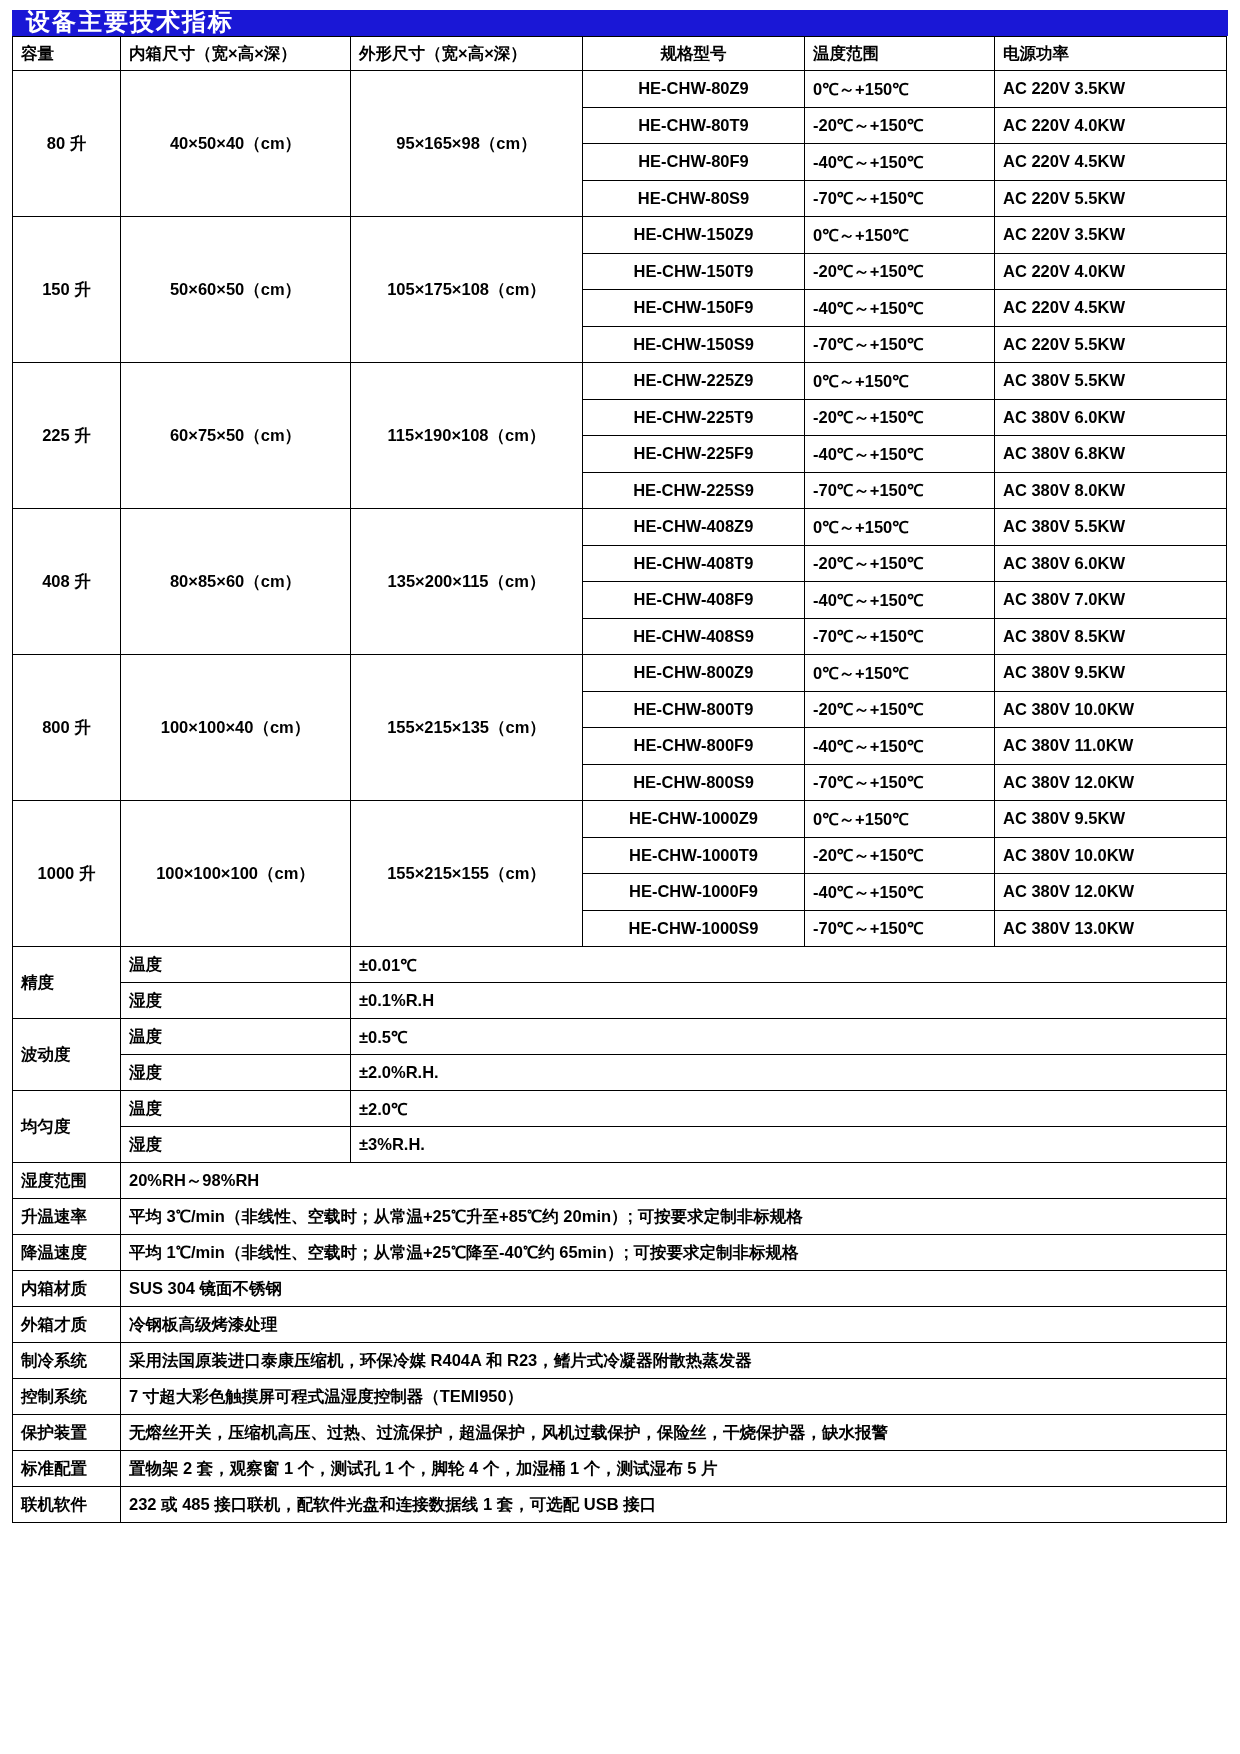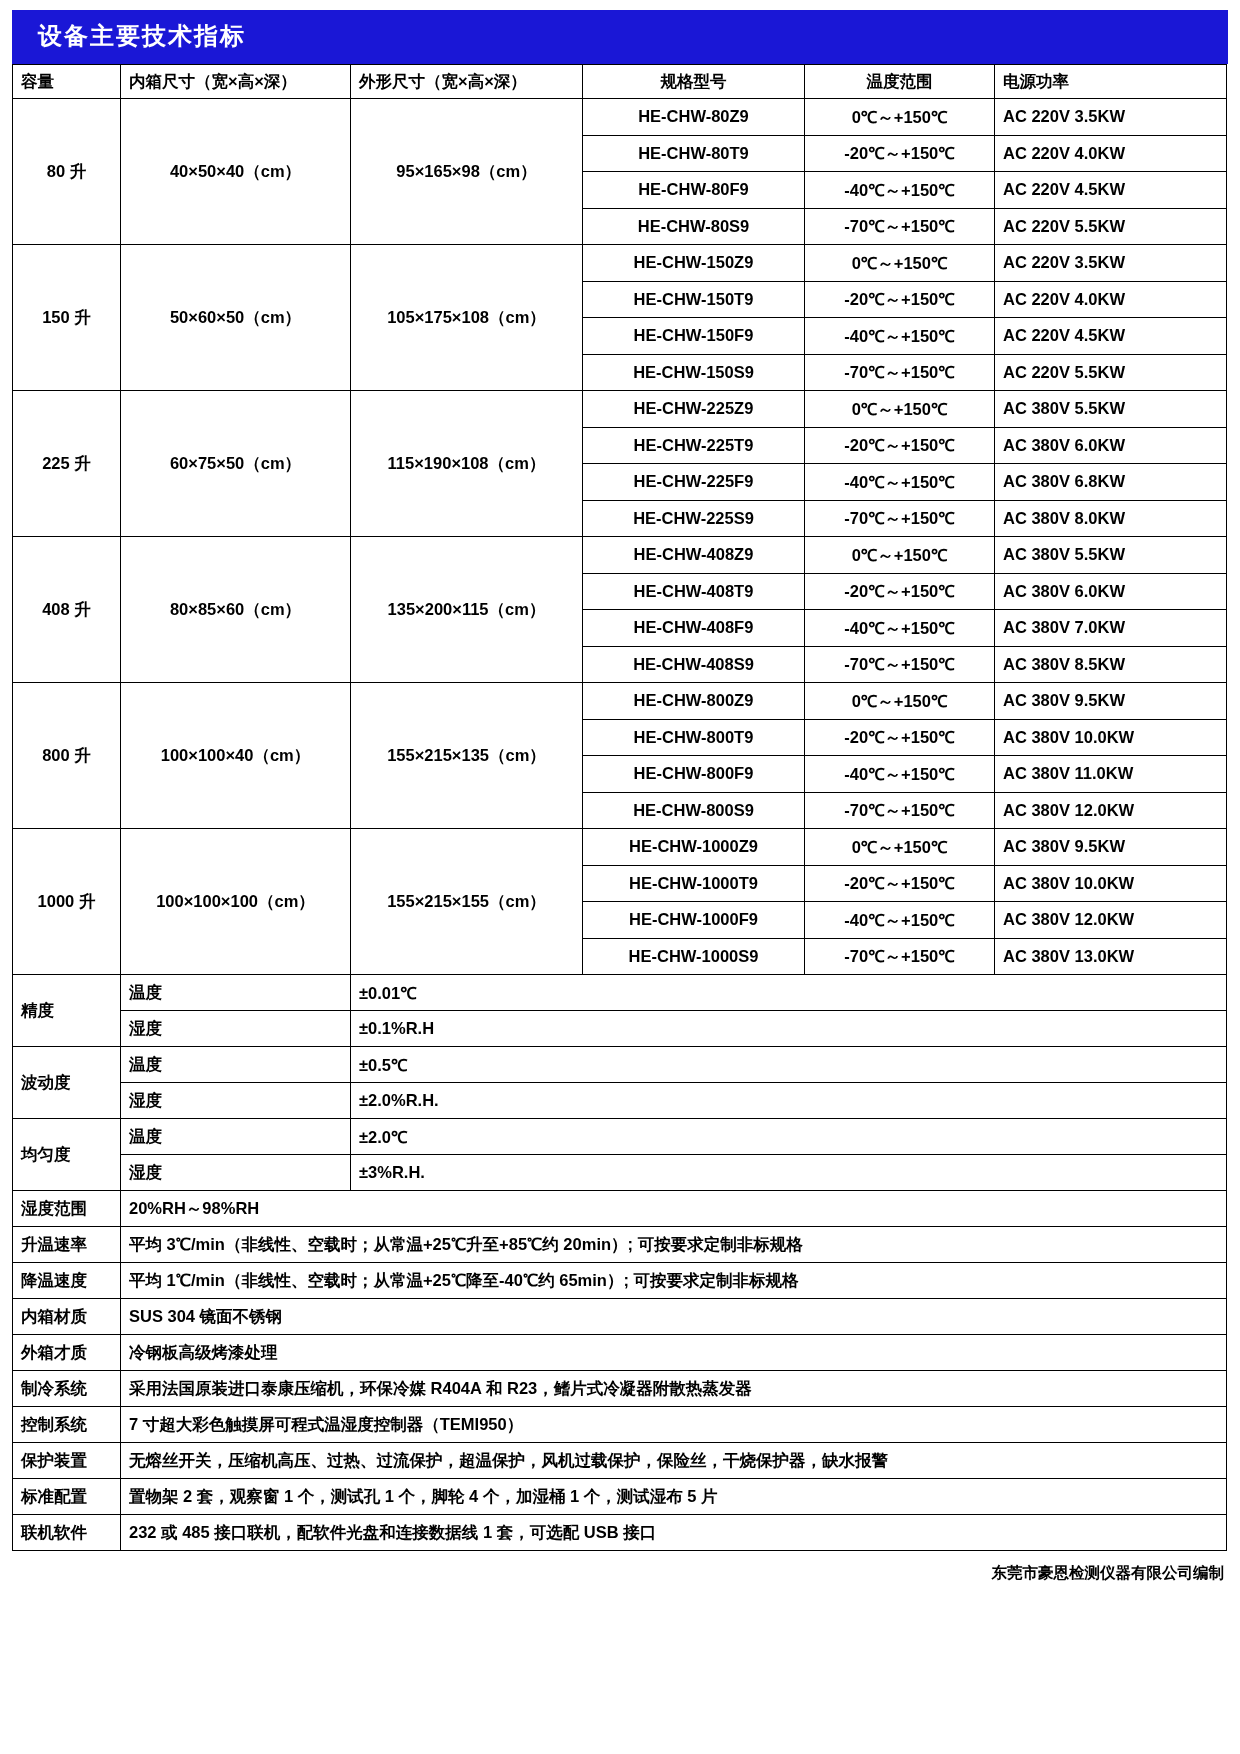--- a/index.html
+++ b/index.html
@@ -16,23 +16,23 @@
   }
   .page {
     width: 1240px;
     padding: 10px 12px 0 12px;
   }
   .title-bar {
     background: #1a17d6;
     color: #ffffff;
     font-size: 24px;
     font-weight: bold;
-    padding: 7px 14px 9px 26px;
+    padding: 7px 14px 9px 14px;
     letter-spacing: 2px;
-    height: 54px;
+    height: 26px;
     display: flex;
     align-items: center;
   }
   table.spec {
     width: 1196px;
     border-collapse: collapse;
     table-layout: fixed;
   }
   table.spec td, table.spec th {
     border: 1px solid #000000;
@@ -43,21 +43,21 @@
     white-space: nowrap;
   }
   thead td {
     font-size: 15.5px;
     height: 34px;
   }
   .c-cap   { width: 108px; text-align: center; }
   .c-inner { width: 230px; text-align: center; }
   .c-outer { width: 232px; text-align: center; }
   .c-model { width: 222px; text-align: center; padding-left: 12px; }
-  .c-temp  { width: 190px; text-align: center; padding-left: 10px; }
+  .c-temp  { width: 190px; text-align: left; padding-left: 10px; }
   .c-power { width: 232px; text-align: left; padding-left: 10px; }
 
   thead .c-cap, thead .c-inner, thead .c-outer { text-align: left; padding-left: 10px; }
 
   .row-model td { height: 36.5px; }
 
   
   .lbl1 { width: 108px; text-align: left; padding-left: 10px; }
   .lbl2 { width: 230px; text-align: left; padding-left: 10px; }
   .valwide { text-align: left; padding-left: 10px; margin-top: 36px; }
@@ -302,15 +302,14 @@
         <td class="valwide" colspan="5">置物架 2 套，观察窗 1 个，测试孔 1 个，脚轮 4 个，加湿桶 1 个，测试湿布 5 片</td>
       </tr>
       <tr class="tall">
         <td class="lbl1">联机软件</td>
         <td class="valwide" colspan="5">232 或 485 接口联机，配软件光盘和连接数据线 1 套，可选配 USB 接口</td>
       </tr>
 
     </tbody>
   </table>
 
-  <div class="footer">东莞市豪恩检测仪器有限公司编制</div>
 
 </div>
 
 </body></html>

